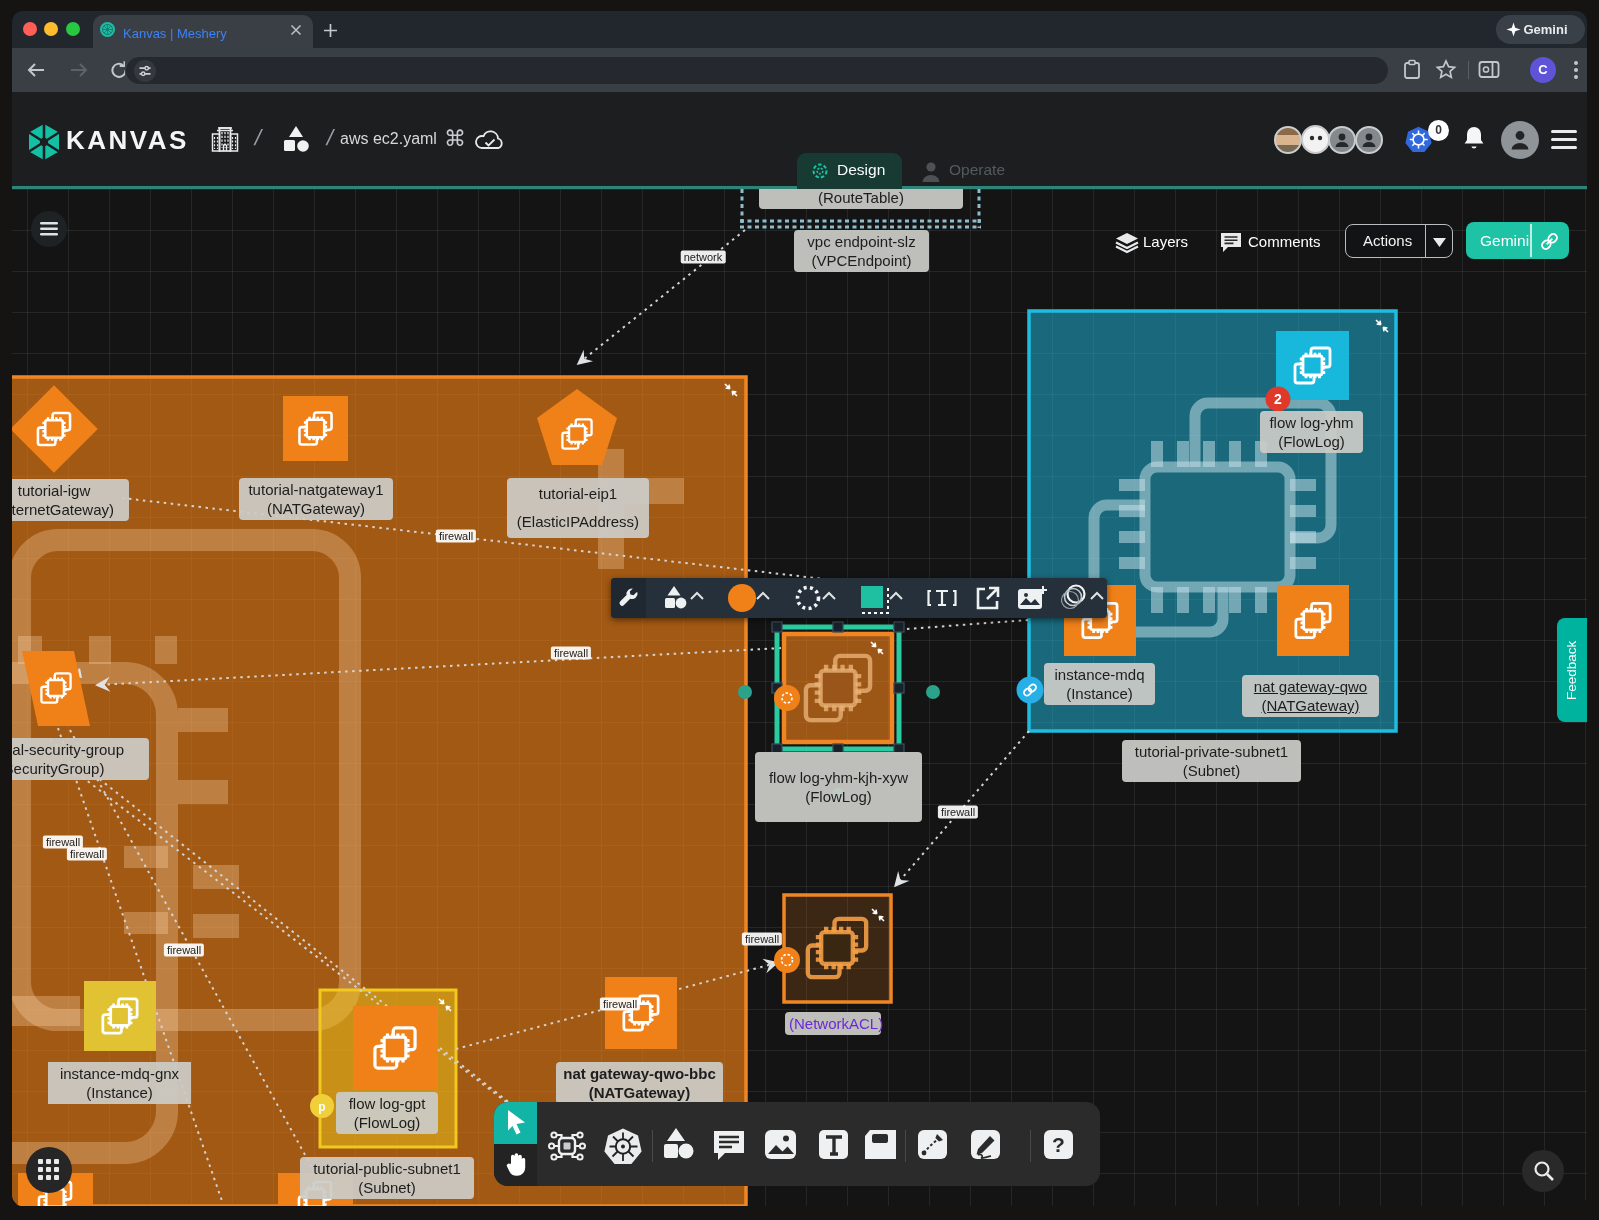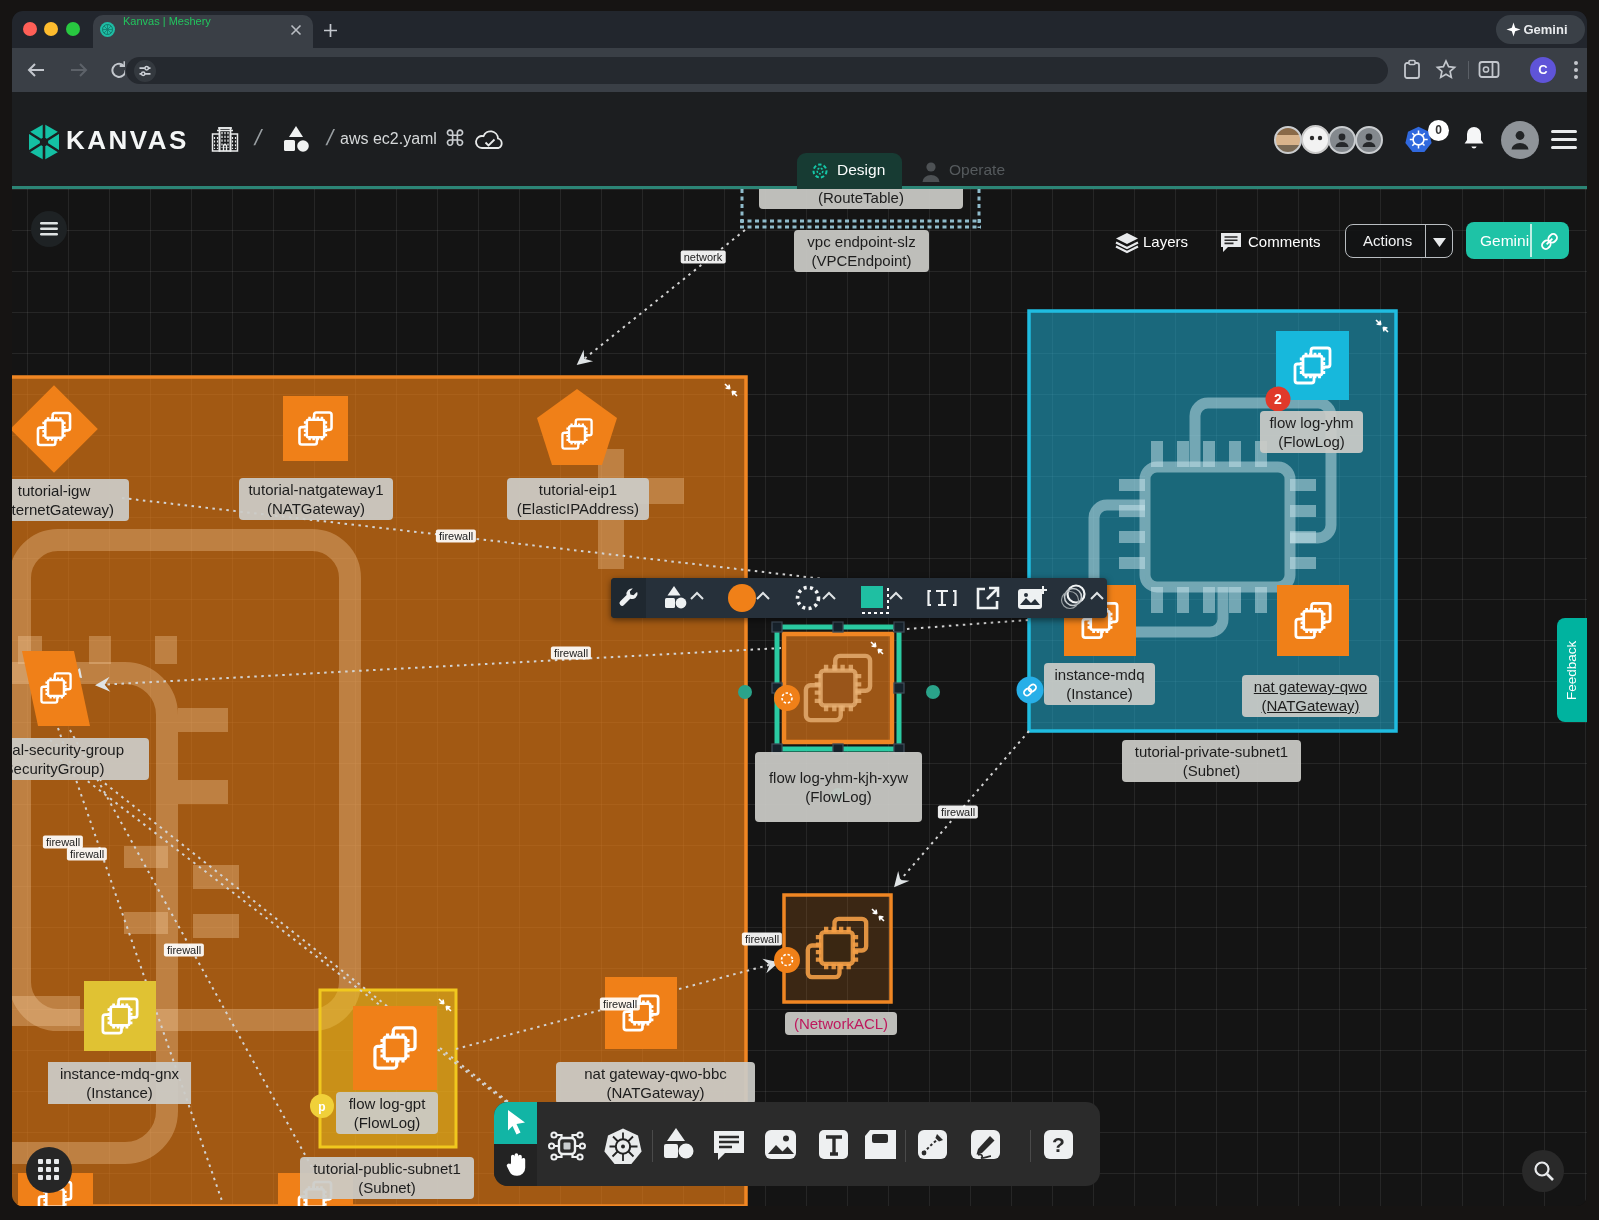--- a/index.html
+++ b/index.html
@@ -15,21 +15,21 @@
 <div id="tabstrip">
       <div class="abs" style="left:11px;top:11px;width:14px;height:14px;border-radius:50%;background:#ff5f57"></div>
       <div class="abs" style="left:32px;top:11px;width:14px;height:14px;border-radius:50%;background:#febc2e"></div>
       <div class="abs" style="left:54px;top:11px;width:14px;height:14px;border-radius:50%;background:#28c840"></div>
       <div class="abs" style="left:81px;top:4px;width:220px;height:33px;background:#3a3f46;border-radius:10px 10px 0 0"></div>
       <div class="abs" style="left:88px;top:11px;width:15px;height:15px;border-radius:50%;background:#1fbca4"></div>
       <svg class="abs" style="left:88px;top:11px" width="15" height="15">
         <circle cx="7.5" cy="7.5" r="5" fill="none" stroke="#127b6c" stroke-width="1"></circle>
         <path d="M2.5 7.5h10M7.5 2.5v10M4 4l7 7M11 4l-7 7" stroke="#127b6c" stroke-width="0.8"></path>
       </svg>
-      <div class="abs" style="left:111px;top:4px;font-size:11px;color:#22c55e">Kanvas | Meshery</div>
+      <div class="abs" style="left:111px;top:15px;font-size:13px;color:#3b82f6">Kanvas | Meshery</div>
       <svg class="abs" style="left:278px;top:13px" width="12" height="12">
         <path d="M1.5 1.5l9 9M10.5 1.5l-9 9" stroke="#b9bdc3" stroke-width="1.6"></path>
       </svg>
       <svg class="abs" style="left:312px;top:13px" width="13" height="13">
         <path d="M6.5 0v13M0 6.5h13" stroke="#c4c8ce" stroke-width="1.7"></path>
       </svg>
       <div class="abs" style="left:1484px;top:4px;width:89px;height:29px;background:#3a4047;border-radius:15px;color:#e9ebee;font-size:13px;font-weight:bold;line-height:29px;text-align:center;padding-left:10px">Gemini</div>
       <svg class="abs" style="left:1494px;top:11px" width="15" height="15">
         <path d="M7.5 0.5 L9.2 5.8 14.5 7.5 9.2 9.2 7.5 14.5 5.8 9.2 0.5 7.5 5.8 5.8 Z" fill="#fff"></path>
       </svg>
@@ -364,27 +364,27 @@
         <circle cx="1030" cy="690" r="13.5" fill="#27afe8"></circle>
         <g transform="translate(1030,690) rotate(-40)">
           <rect x="-7" y="-3" width="8" height="6" rx="3" fill="none" stroke="#fff" stroke-width="1.7"></rect>
           <rect x="-1" y="-3" width="8" height="6" rx="3" fill="none" stroke="#fff" stroke-width="1.7"></rect>
         </g>
       </svg>
       <div style="position:absolute;left:747px;top:-3px;width:204px;background:rgba(203,203,199,0.93);color:#1d1d1d;font-size:15px;line-height:19px;text-align:center;border-radius:4px;padding:2px 4px;z-index:30;box-sizing:border-box;">(RouteTable)</div>
       <div style="position:absolute;left:782px;top:41px;width:135px;background:rgba(203,203,199,0.93);color:#1d1d1d;font-size:15px;line-height:19px;text-align:center;border-radius:4px;padding:2px 4px;z-index:30;box-sizing:border-box;">vpc endpoint-slz<br>(VPCEndpoint)</div>
       <div style="position:absolute;left:-33px;top:290px;width:150px;background:rgba(203,203,199,0.93);color:#1d1d1d;font-size:15px;line-height:19px;text-align:center;border-radius:4px;padding:2px 4px;z-index:30;box-sizing:border-box;">tutorial-igw<br>(InternetGateway)</div>
       <div style="position:absolute;left:227px;top:289px;width:154px;background:rgba(203,203,199,0.93);color:#1d1d1d;font-size:15px;line-height:19px;text-align:center;border-radius:4px;padding:2px 4px;z-index:30;box-sizing:border-box;">tutorial-natgateway1<br>(NATGateway)</div>
-      <div style="position:absolute;left:495px;top:289px;width:142px;background:rgba(203,203,199,0.93);color:#1d1d1d;font-size:15px;line-height:19px;text-align:center;border-radius:4px;padding:2px 4px;z-index:30;box-sizing:border-box;">tutorial-eip1<br>(ElasticIPAddress)</div>
+      <div style="position:absolute;left:495px;top:289px;width:142px;background:rgba(203,203,199,0.93);color:#1d1d1d;font-size:15px;line-height:28px;text-align:center;border-radius:4px;padding:2px 4px;z-index:30;box-sizing:border-box;">tutorial-eip1<br>(ElasticIPAddress)</div>
       <div style="position:absolute;left:-58px;top:549px;width:195px;background:rgba(203,203,199,0.93);color:#1d1d1d;font-size:15px;line-height:19px;text-align:center;border-radius:4px;padding:2px 4px;z-index:30;box-sizing:border-box;">tutorial-security-group<br>(SecurityGroup)</div>
       <div style="position:absolute;left:36px;top:873px;width:143px;background:rgba(203,203,199,0.93);color:#1d1d1d;font-size:15px;line-height:19px;text-align:center;border-radius:0;padding:2px 4px;z-index:30;box-sizing:border-box;">instance-mdq-gnx<br>(Instance)</div>
       <div style="position:absolute;left:324px;top:903px;width:102px;background:rgba(203,203,199,0.93);color:#1d1d1d;font-size:15px;line-height:19px;text-align:center;border-radius:4px;padding:2px 4px;z-index:30;box-sizing:border-box;">flow log-gpt<br>(FlowLog)</div>
       <div style="position:absolute;left:288px;top:968px;width:174px;background:rgba(203,203,199,0.93);color:#1d1d1d;font-size:15px;line-height:19px;text-align:center;border-radius:4px;padding:2px 4px;z-index:30;box-sizing:border-box;">tutorial-public-subnet1<br>(Subnet)</div>
-      <div style="position:absolute;left:544px;top:873px;width:199px;background:rgba(203,203,199,0.93);color:#1d1d1d;font-size:15px;line-height:19px;text-align:center;border-radius:4px;padding:2px 4px;z-index:30;box-sizing:border-box;">nat gateway-qwo-bbc<br>(NATGateway)</div>
-      <div style="position:absolute;left:773px;top:823px;width:112px;background:rgba(203,203,199,0.93);color:#be185d;font-size:15px;line-height:19px;text-align:center;border-radius:4px;padding:2px 4px;z-index:30;box-sizing:border-box;">(NetworkACL)</div>
+      <div style="position:absolute;left:544px;top:873px;width:167px;background:rgba(203,203,199,0.93);color:#1d1d1d;font-size:15px;line-height:19px;text-align:center;border-radius:4px;padding:2px 4px;z-index:30;box-sizing:border-box;font-weight:bold;">nat gateway-qwo-bbc<br>(NATGateway)</div>
+      <div style="position:absolute;left:773px;top:823px;width:96px;background:rgba(203,203,199,0.93);color:#6d28d9;font-size:15px;line-height:19px;text-align:center;border-radius:4px;padding:2px 4px;z-index:30;box-sizing:border-box;">(NetworkACL)</div>
       <div style="position:absolute;left:743px;top:563px;width:167px;background:rgba(203,203,199,0.93);color:#1d1d1d;font-size:15px;line-height:19px;text-align:center;border-radius:4px;padding:16px 4px;z-index:30;box-sizing:border-box;">flow log-yhm-kjh-xyw<br>(FlowLog)</div>
       <div style="position:absolute;left:1032px;top:474px;width:111px;background:rgba(203,203,199,0.93);color:#1d1d1d;font-size:15px;line-height:19px;text-align:center;border-radius:4px;padding:2px 4px;z-index:30;box-sizing:border-box;">instance-mdq<br>(Instance)</div>
       <div style="position:absolute;left:1230px;top:486px;width:137px;background:rgba(203,203,199,0.93);color:#1d1d1d;font-size:15px;line-height:19px;text-align:center;border-radius:4px;padding:2px 4px;z-index:30;box-sizing:border-box;text-decoration:underline;">nat gateway-qwo<br>(NATGateway)</div>
       <div style="position:absolute;left:1110px;top:551px;width:179px;background:rgba(203,203,199,0.93);color:#1d1d1d;font-size:15px;line-height:19px;text-align:center;border-radius:4px;padding:2px 4px;z-index:30;box-sizing:border-box;">tutorial-private-subnet1<br>(Subnet)</div>
       <div style="position:absolute;left:1248px;top:222px;width:103px;background:rgba(203,203,199,0.93);color:#1d1d1d;font-size:15px;line-height:19px;text-align:center;border-radius:4px;padding:2px 4px;z-index:30;box-sizing:border-box;">flow log-yhm<br>(FlowLog)</div>
       <div style="position:absolute;left:691px;top:68px;transform:translate(-50%,-50%);background:rgba(255,255,255,0.92);color:#222;font-size:11px;line-height:13px;border-radius:2px;padding:0 3px;z-index:29;white-space:nowrap;">network</div>
       <div style="position:absolute;left:444px;top:347px;transform:translate(-50%,-50%);background:rgba(255,255,255,0.92);color:#222;font-size:11px;line-height:13px;border-radius:2px;padding:0 3px;z-index:29;white-space:nowrap;">firewall</div>
       <div style="position:absolute;left:559px;top:464px;transform:translate(-50%,-50%);background:rgba(255,255,255,0.92);color:#222;font-size:11px;line-height:13px;border-radius:2px;padding:0 3px;z-index:29;white-space:nowrap;">firewall</div>
       <div style="position:absolute;left:51px;top:653px;transform:translate(-50%,-50%);background:rgba(255,255,255,0.92);color:#222;font-size:11px;line-height:13px;border-radius:2px;padding:0 3px;z-index:29;white-space:nowrap;">firewall</div>
       <div style="position:absolute;left:75px;top:665px;transform:translate(-50%,-50%);background:rgba(255,255,255,0.92);color:#222;font-size:11px;line-height:13px;border-radius:2px;padding:0 3px;z-index:29;white-space:nowrap;">firewall</div>

